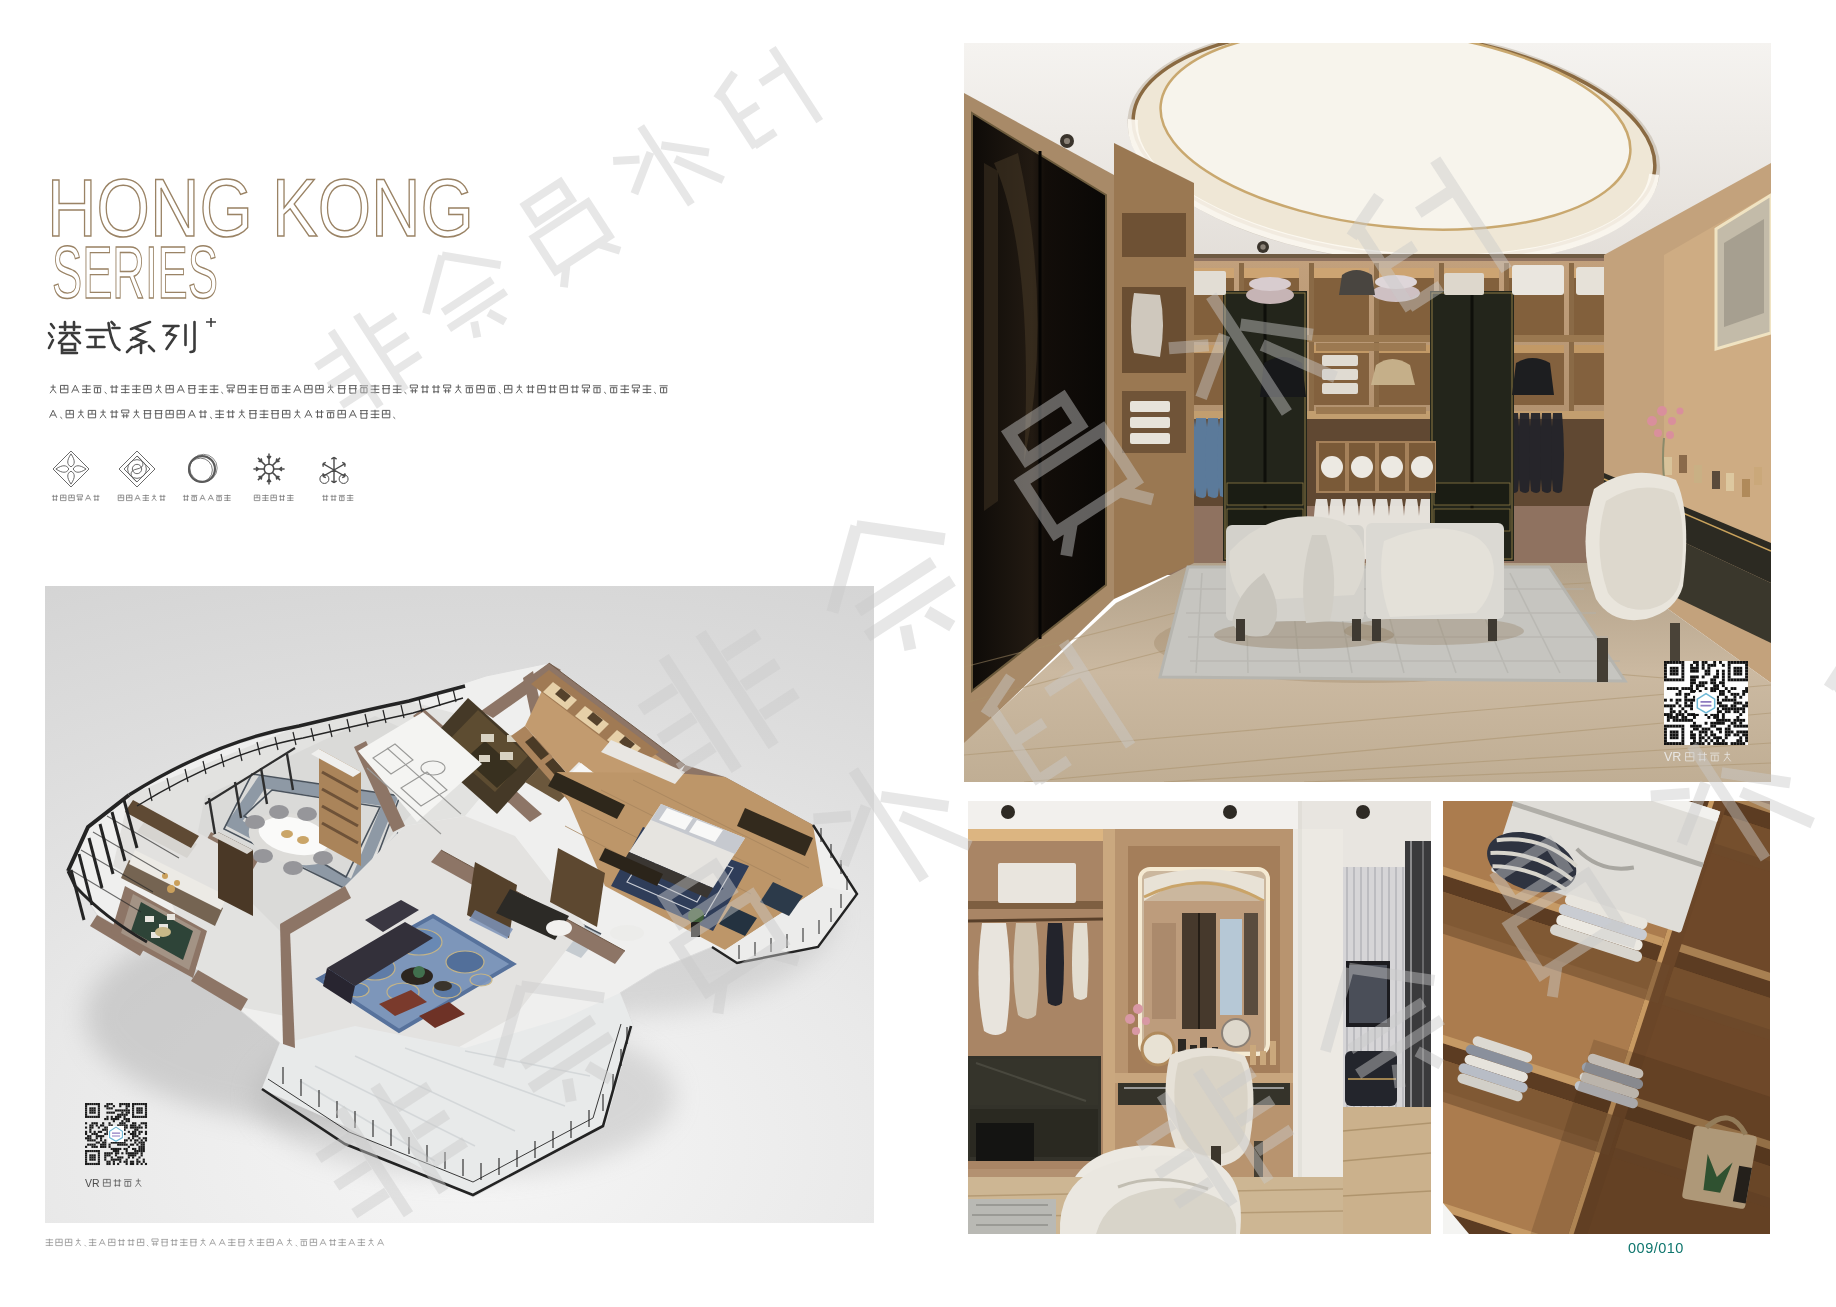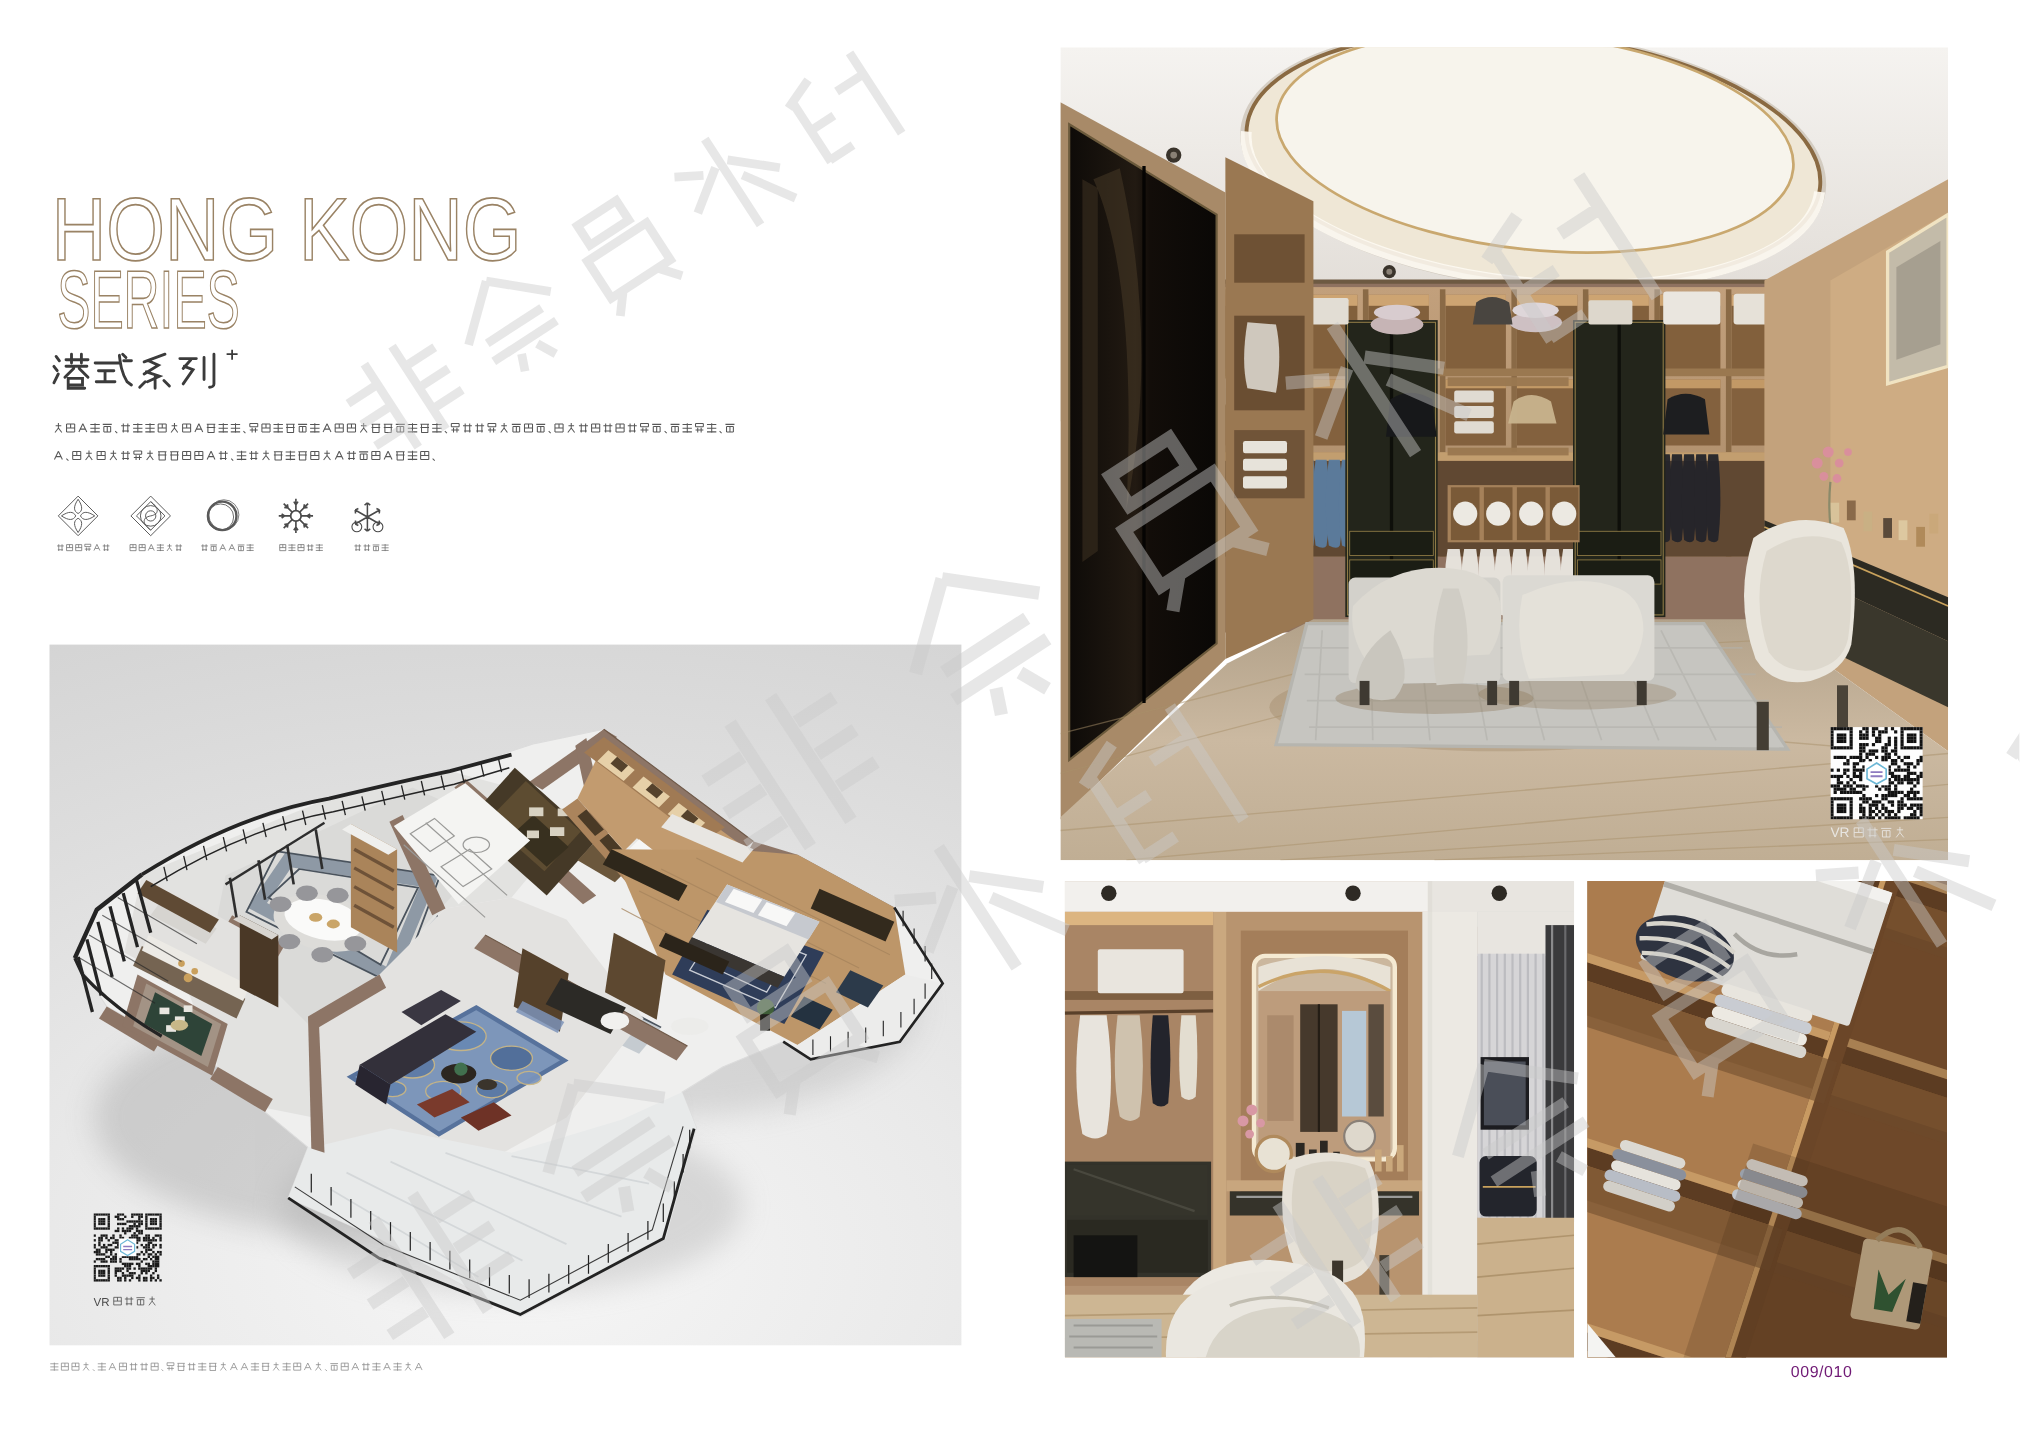--- a/index.html
+++ b/index.html
@@ -1564,21 +1564,21 @@
       <rect x="75.3" y="81.1" width="2.90" height="2.90" fill="#111"></rect>
       <rect x="78.2" y="81.1" width="2.90" height="2.90" fill="#111"></rect>
       <rect x="31.1" y="31.1" width="21.8" height="21.8" fill="#fff"></rect>
       <path d="M42.0 32.7L50.7 38.2V46.9L42.0 51.8L33.3 46.9V38.2Z" fill="none" stroke="#6db8d6" stroke-width="1.5"></path>
       <path d="M36.5 40.9h10.9M36.5 44.7h10.9" stroke="#8d7bc0" stroke-width="1.7"></path>
     </svg>
     <svg class="abs" style="left:1664px;top:748px" width="120" height="18" viewBox="0 0 120 18">
       <text x="0" y="13" font-size="12.5" fill="#e8e6e2" font-family="Liberation Sans">VR</text>
       <path d="M21.6 4.6L29.9 4.6 M29.9 4.6L29.9 12.9 M29.9 12.9L21.6 12.9 M21.6 12.9L21.6 4.6 M21.6 8.8L29.9 8.8 M25.8 4.6L25.8 8.8 M36.0 4.2L36.0 13.3 M40.5 4.2L40.5 13.3 M33.6 6.4L42.9 6.4 M34.8 11.7L41.7 11.7 M46.1 5.1L55.4 5.1 M47.3 7.1L54.2 7.1 M54.2 7.1L54.2 12.9 M54.2 12.9L47.3 12.9 M47.3 12.9L47.3 7.1 M50.8 7.1L50.8 12.9 M63.2 3.7L63.2 8.8 M63.2 8.8L59.8 13.3 M63.2 8.8L66.7 13.3 M60.4 6.4L66.1 6.4" stroke="#e8e6e2" stroke-width="0.8" fill="none"></path>
     </svg>
-    <div class="abs" style="left:1628px;top:1240px;font-size:14.5px;color:#701a75;letter-spacing:0.5px">009/010</div>
+    <div class="abs" style="left:1628px;top:1240px;font-size:14.5px;color:#0f766e;letter-spacing:0.5px">009/010</div>
     <svg class="abs" style="left:0;top:0;pointer-events:none" width="1836" height="1307" viewBox="0 0 1836 1307">
       <g transform="rotate(-33 295 345)" stroke="rgba(202,202,202,0.45)" stroke-width="8" fill="none">
         <path d="M333 353L333 443 M363 353L363 443 M301 375L329 375 M301 398L329 398 M301 421L329 421 M367 375L395 375 M367 398L395 398 M367 421L395 421 M467 350L422 390 M467 350L511 390 M437 398L496 398 M433 415L501 415 M458 423L452 438 M475 423L484 440 M564 353h42v21h-42z M554 385h64v40h-64z M566 426L552 443 M605 426L619 443 M704 350L704 443 M698 377L662 403 M662 364L685 377 M711 377L747 409 M715 396L744 440 M812 356L783 368 M789 368L789 430 M789 396L814 396 M789 428L814 428 M857 356L857 443 M828 379L857 379"></path>
       </g>
       <g transform="rotate(-33 608 678)" stroke="rgba(202,202,202,0.45)" stroke-width="12" fill="none">
         <path d="M666 691L666 825 M710 691L710 825 M618 723L659 723 M618 758L659 758 M618 793L659 793 M717 723L758 723 M717 758L758 758 M717 793L758 793 M899 686L832 745 M899 686L966 745 M854 758L944 758 M848 784L950 784 M886 796L877 819 M912 796L925 822 M1078 691h64v32h-64z M1062 739h96v61h-96z M1082 800L1059 825 M1139 800L1162 825 M1322 686L1322 825 M1312 726L1258 766 M1258 707L1293 726 M1331 726L1386 774 M1338 755L1382 822 M1517 694L1472 713 M1482 713L1482 806 M1482 755L1520 755 M1482 803L1520 803 M1584 694L1584 825 M1541 729L1584 729"></path>
       </g>
       <g transform="rotate(-33 288 1128)" stroke="rgba(202,202,202,0.45)" stroke-width="11" fill="none">
         <path d="M342 1140L342 1266 M384 1140L384 1266 M297 1170L336 1170 M297 1203L336 1203 M297 1236L336 1236 M390 1170L429 1170 M390 1203L429 1203 M390 1236L429 1236 M561 1136L498 1191 M561 1136L624 1191 M519 1203L603 1203 M513 1227L609 1227 M549 1239L540 1260 M573 1239L585 1263 M729 1140h60v30h-60z M714 1185h90v57h-90z M732 1242L711 1266 M786 1242L807 1266 M957 1136L957 1266 M948 1173L897 1210 M897 1155L930 1173 M966 1173L1017 1218 M972 1200L1014 1263 M1140 1143L1098 1161 M1107 1161L1107 1248 M1107 1200L1143 1200 M1107 1245L1143 1245 M1203 1143L1203 1266 M1162 1176L1203 1176"></path>
       </g>

